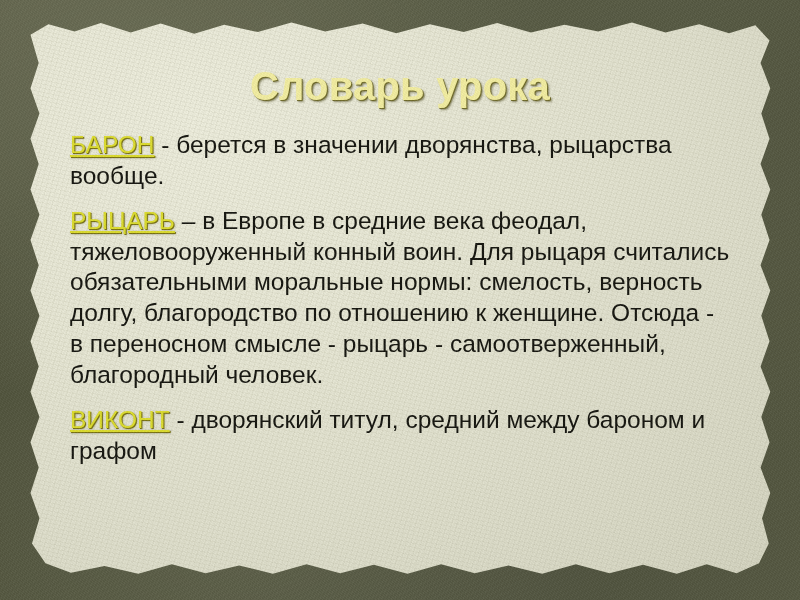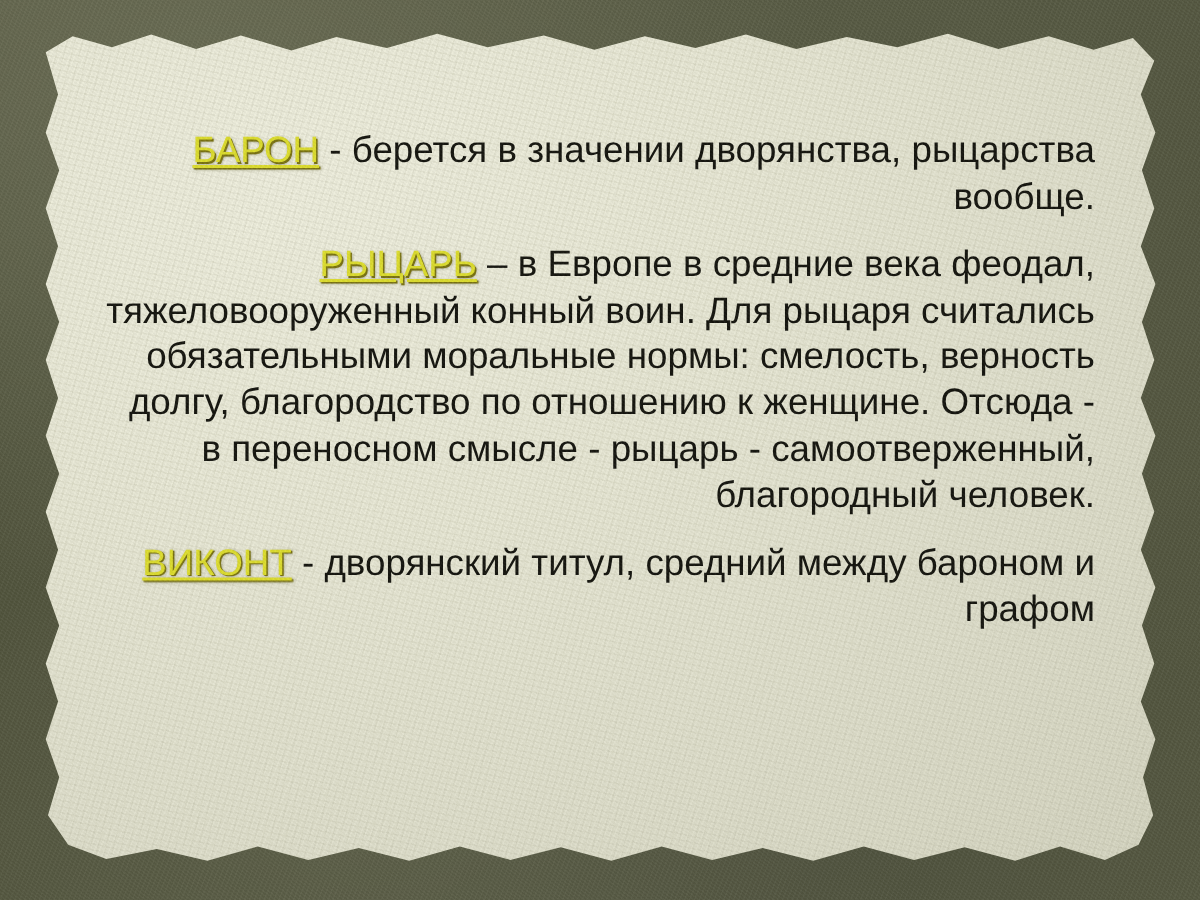--- a/index.html
+++ b/index.html
@@ -100,21 +100,21 @@
   }
 
   .body-text {
     margin: 22px 0 0 0;
     color: #1b1b15;
     font-size: 24.5px;
     line-height: 1.26;
   }
   .entry {
     margin: 0 0 14px 0;
-    text-align: right;
+    text-align: left;
   }
   .entry:last-child { margin-bottom: 0; }
 
   .term {
     color: #dcdc2e;
     font-weight: normal;
     text-decoration: underline;
     text-underline-offset: 2px;
     text-shadow:
       1px 1px 0 #7a7312,
@@ -122,20 +122,21 @@
   }
   .def { color: #15150f; }
 </style>
 </head>
 <body>
 
 <div class="slide">
   <div class="paper">
     <div class="content">
 
+      <h1 class="title">Словарь урока</h1>
 
       <div class="body-text">
 
         <p class="entry">
           <span class="term">БАРОН</span><span class="def"> - берется в значении дворянства, рыцарства вообще.</span>
         </p>
 
         <p class="entry">
           <span class="term">РЫЦАРЬ</span><span class="def"> – в Европе в средние века феодал, тяжеловооруженный конный воин. Для рыцаря считались обязательными моральные нормы: смелость, верность долгу, благородство по отношению к женщине. Отсюда - в переносном смысле - рыцарь - самоотверженный, благородный человек.</span>
         </p>

